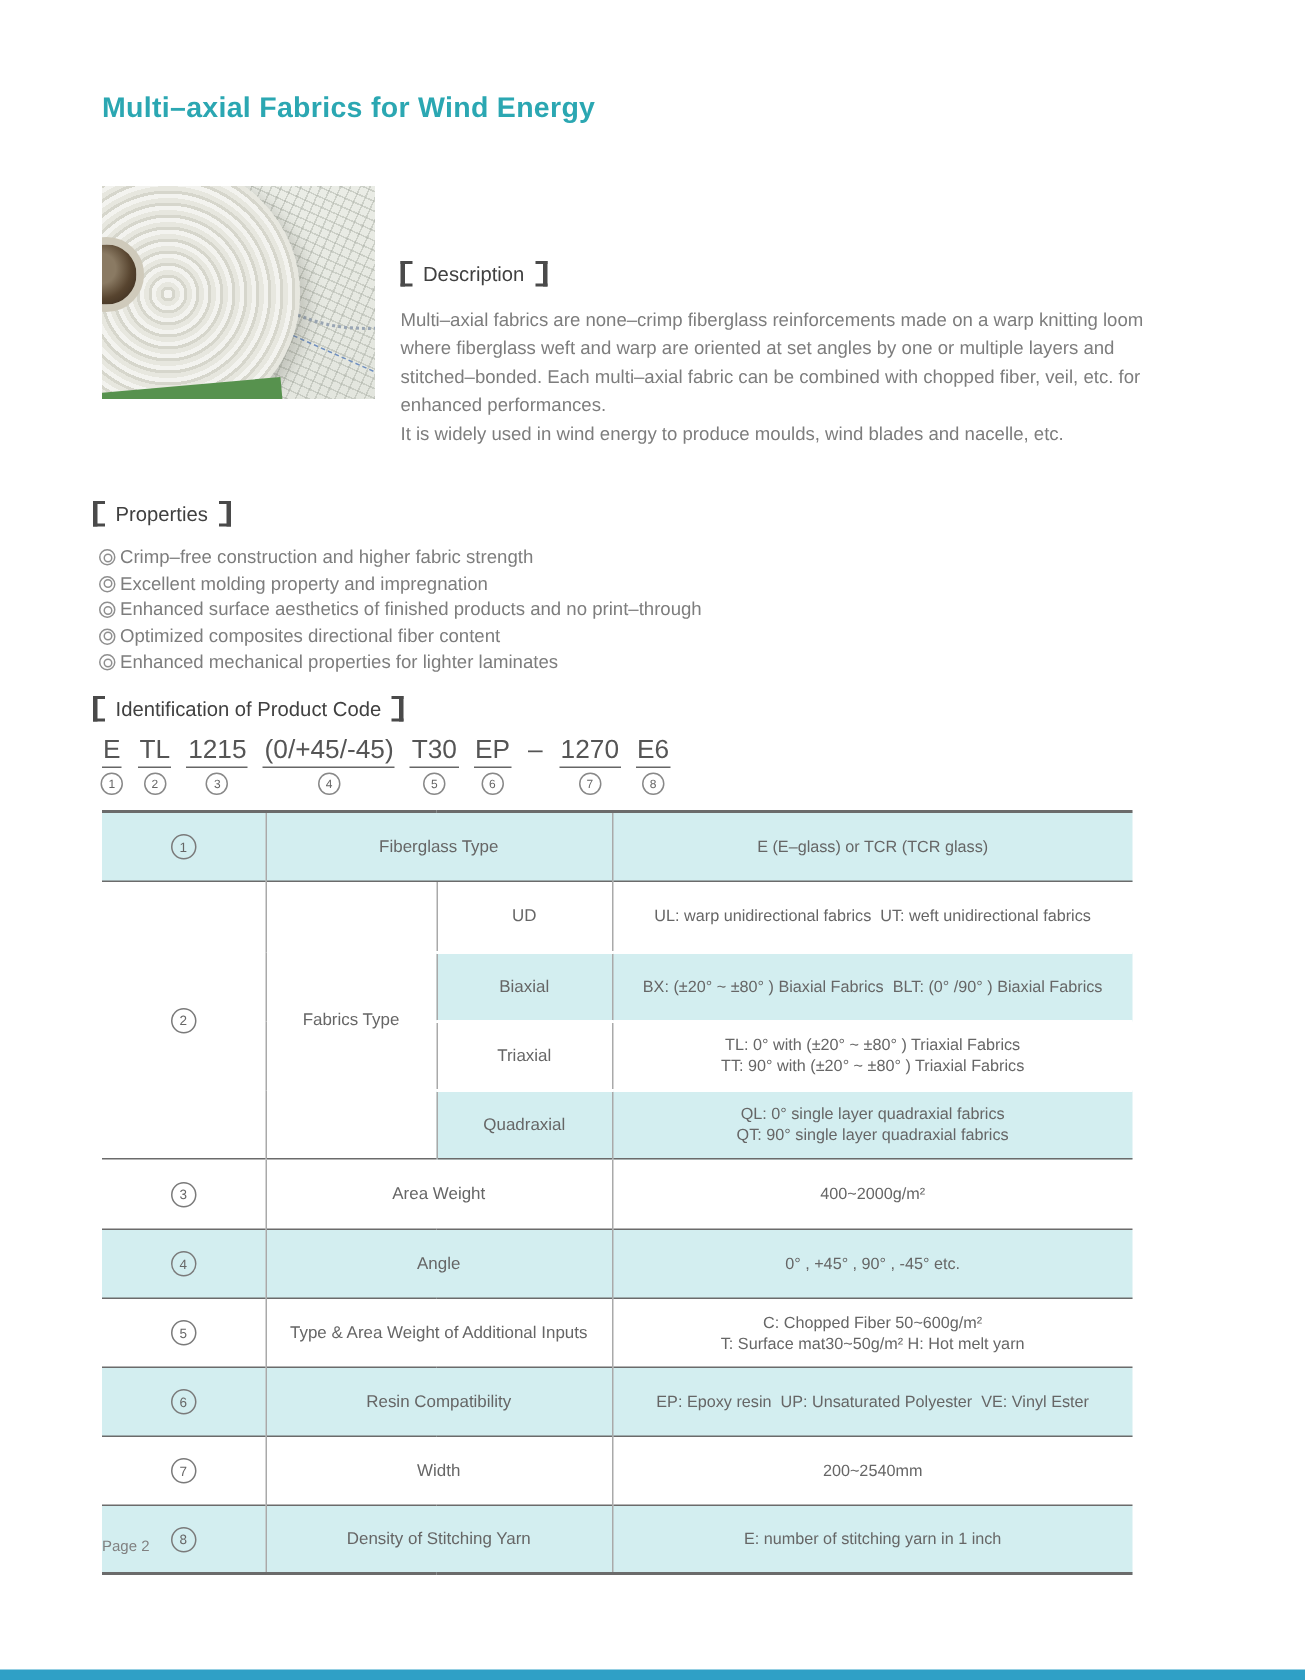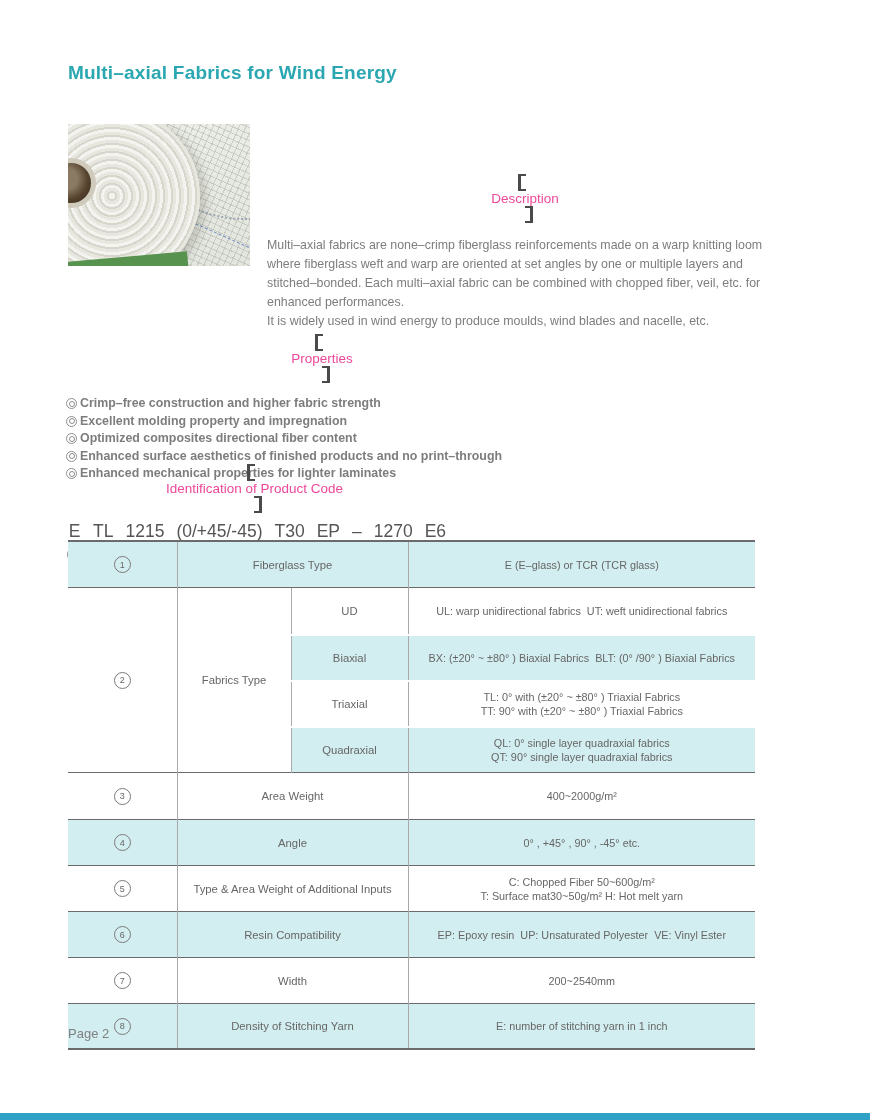--- a/index.html
+++ b/index.html
@@ -44,33 +44,33 @@
     position:absolute; left:22px; top:50px; width:40px; height:40px; border-radius:50%;
     border:5px solid #cfcabb;
     background:radial-gradient(circle at 40% 40%, #8a7a63 0 30%, #57442f 60%, #2e2218 100%);
   }
   .photo .green-strip {
     position:absolute; left:-10px; bottom:-9px; width:130px; height:18px;
     background:#57924e; transform:rotate(-5deg);
   }
 
   
-  .sec-heading { font-size:13.5px; color:#ec4899; display:flex; align-items:center;flex-direction:column; }
+  .sec-heading { font-size:13.5px; color:#404040; display:flex; align-items:center; }
   .bracket { display:inline-block; width:5px; height:13px; }
   .bracket.l { border-left:3px solid #4a4a4a; border-top:2px solid #4a4a4a; border-bottom:2px solid #4a4a4a; margin-right:7px; }
   .bracket.r { border-right:3px solid #4a4a4a; border-top:2px solid #4a4a4a; border-bottom:2px solid #4a4a4a; margin-left:7px; }
 
   
   .desc-block { position:absolute; left:267px; top:174px; width:516px; }
   .desc-block p { margin:0; font-size:12.4px; line-height:19px; color:#7d7d7d; }
   .desc-block p.first { margin-top:13px; }
 
   
   .props-block { position:absolute; left:62px; top:314px; width:520px;margin-top:20px; }
-  .props-list { margin:12px 0 0 4px; padding:0; list-style:none;font-weight:bold; }
+  .props-list { margin:12px 0 0 4px; padding:0; list-style:none; }
   .props-list li { display:flex; align-items:flex-start; font-size:12.4px; line-height:17.5px; color:#7d7d7d; }
   .ring { position:relative; flex:0 0 auto; width:9px; height:9px; border:1px solid #8f8f8f; border-radius:50%; margin:3px 3px 0 0; }
   .ring::after { content:""; position:absolute; inset:1.5px; border:1px solid #8f8f8f; border-radius:50%; }
 
   
   .idcode-block { position:absolute; left:62px; top:464px; }
   .code-row { display:flex; align-items:flex-start; gap:10px; margin:8px 0 0 5px; }
   .code-seg { display:flex; flex-direction:column; align-items:center; }
   .code-text { font-size:17.5px; color:#555; padding:0 1px 1px; border-bottom:1px solid #666; white-space:nowrap; }
   .code-seg.dash .code-text { border-bottom:none; }
@@ -95,21 +95,21 @@
   .spec-table .num-circ {
     display:inline-flex; align-items:center; justify-content:center;
     width:15px; height:15px; border:1px solid #7a7a7a; border-radius:50%;
     font-size:9px; color:#666;
   }
   .spec-table tr.h41 td { height:41px; }
   .spec-table tr.h40 td { height:40px; }
   .spec-table tr.h42 td { height:42px; }
 
   
-  .page-num { position:absolute; left:68px; top:1026px; font-size:13px; color:#808080; }
+  .page-num { position:absolute; left:68px; top:1026px; font-size:10px; color:#808080; }
   .footer-bar { position:absolute; left:0; bottom:0; width:870px; height:7px; background:#2FA0C6; }
 </style>
 </head>
 <body>
 
 <div class="page">
 
   <div class="doc-title">Multi–axial Fabrics for Wind Energy</div>
 
   <div class="photo">
@@ -142,25 +142,25 @@
       <li>
           <span class="ring"></span>
           <span>Crimp–free construction and higher fabric strength</span>
         </li>
       <li>
           <span class="ring"></span>
           <span>Excellent molding property and impregnation</span>
         </li>
       <li>
           <span class="ring"></span>
+          <span>Enhanced surface aesthetics of finished products and no print–through</span>
+        </li>
+      <li>
+          <span class="ring"></span>
           <span>Optimized composites directional fiber content</span>
-        </li>
-      <li>
-          <span class="ring"></span>
-          <span>Enhanced surface aesthetics of finished products and no print–through</span>
         </li>
       <li>
           <span class="ring"></span>
           <span>Enhanced mechanical properties for lighter laminates</span>
         </li>
     </ul>
   </div>
 
   <div class="idcode-block">
     <div class="sec-heading">

